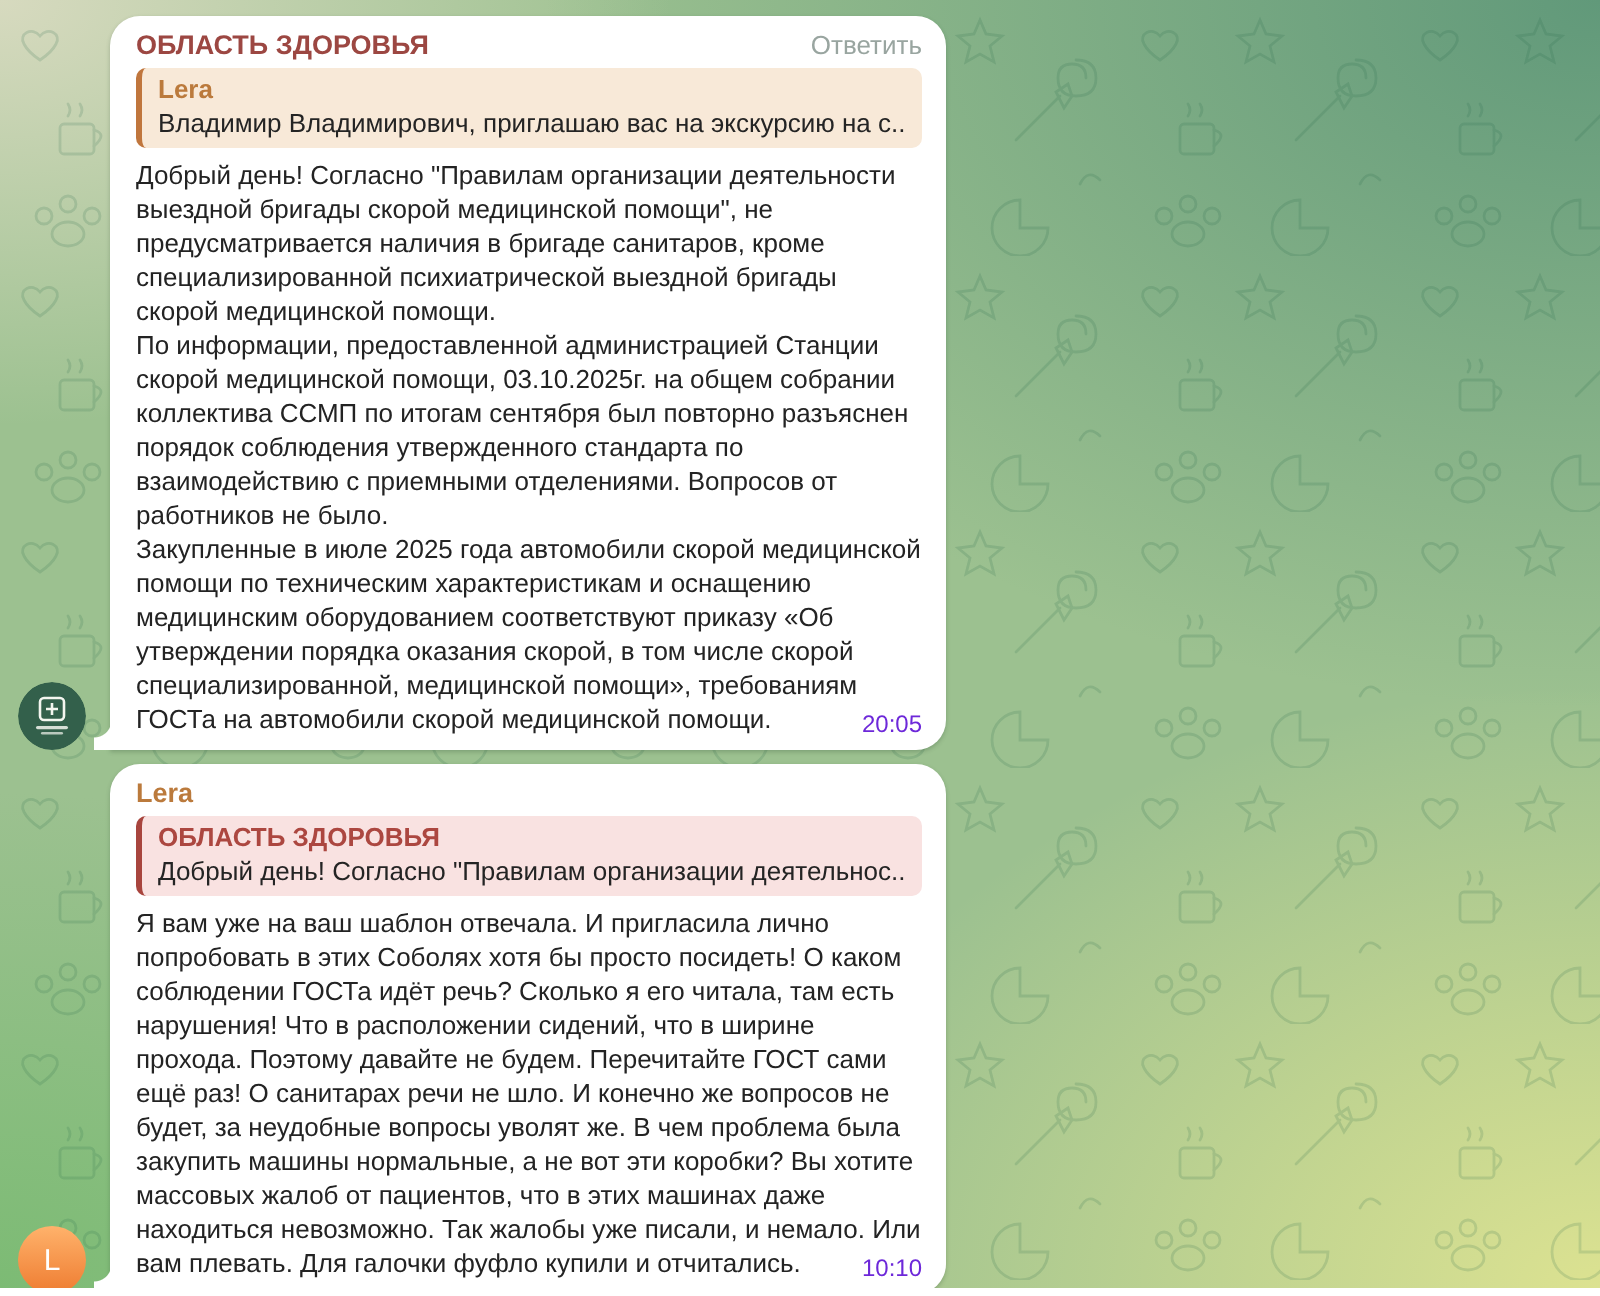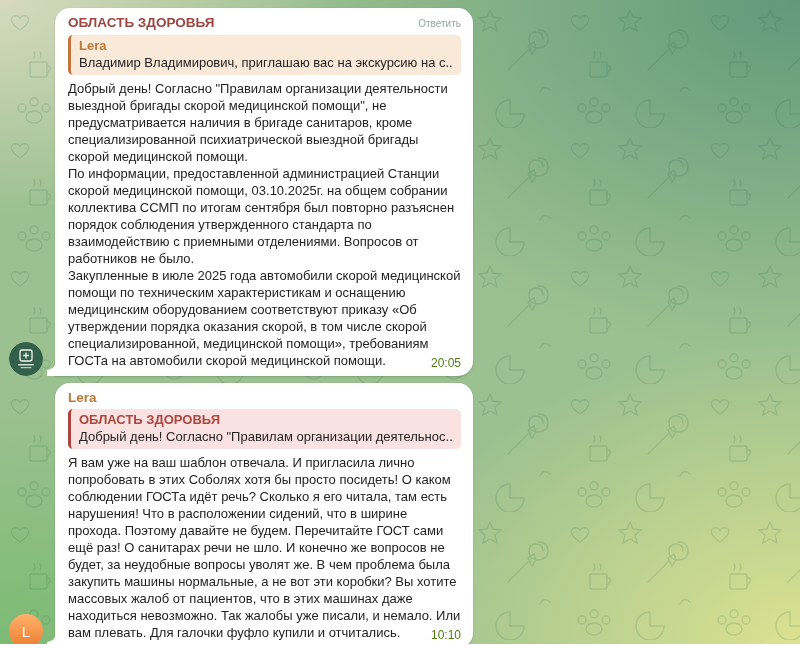--- a/index.html
+++ b/index.html
@@ -30,34 +30,34 @@
     box-shadow:0 1px 2px rgba(45,75,50,.28);
   }
   .bubble::after{
     content:"";position:absolute;left:-8px;bottom:0;width:9px;height:15px;
     background:radial-gradient(circle at 0 0, rgba(255,255,255,0) 8.5px, #ffffff 9px);
   }
   .head{display:flex;justify-content:space-between;align-items:baseline;line-height:17px;}
   .author{font-size:13.5px;font-weight:bold;}
   .author.channel{color:#9c4742;}
   .author.user{color:#bb7a3c;}
-  .reply-btn{color:#99a5a0;font-size:10px;cursor:pointer;}
+  .reply-btn{color:#99a5a0;font-size:13px;cursor:pointer;}
   .quote{
     margin:3px 0 5px;border-radius:5px;
     padding:3px 8px 4px 8px;border-left:3px solid;
     overflow:hidden;cursor:pointer;
   }
   .quote .qa{font-size:13px;font-weight:bold;line-height:16px;white-space:nowrap;overflow:hidden;}
   .quote .qt{font-size:13px;line-height:17px;color:#242424;white-space:nowrap;overflow:hidden;}
   .quote.peach{background:#f8e9d8;border-color:#c0763d;}
   .quote.peach .qa{color:#bb7a3c;}
   .quote.pink{background:#f9e2e1;border-color:#a8453e;}
   .quote.pink .qa{color:#ac4740;}
   .body-text{font-size:13px;line-height:17px;color:#232323;white-space:pre-line;}
-  .time{position:absolute;right:12px;bottom:6px;font-size:12px;color:#4d7c0f;}
+  .time{position:absolute;right:12px;bottom:6px;font-size:12px;color:#6d28d9;}
   .avatar{
     position:absolute;left:-46px;bottom:0;width:34px;height:34px;
     border-radius:50%;overflow:hidden;cursor:pointer;
   }
   .avatar.letter{
     background:linear-gradient(#ffb26b,#ee7c31);
     display:flex;align-items:center;justify-content:center;
     color:#ffffff;font-size:15px;font-weight:500;
   }
 </style>

